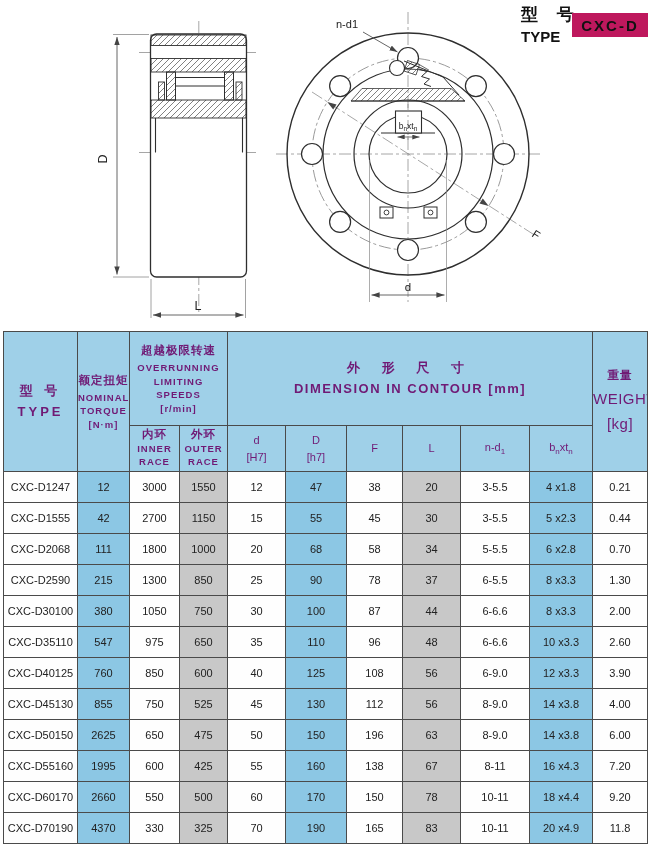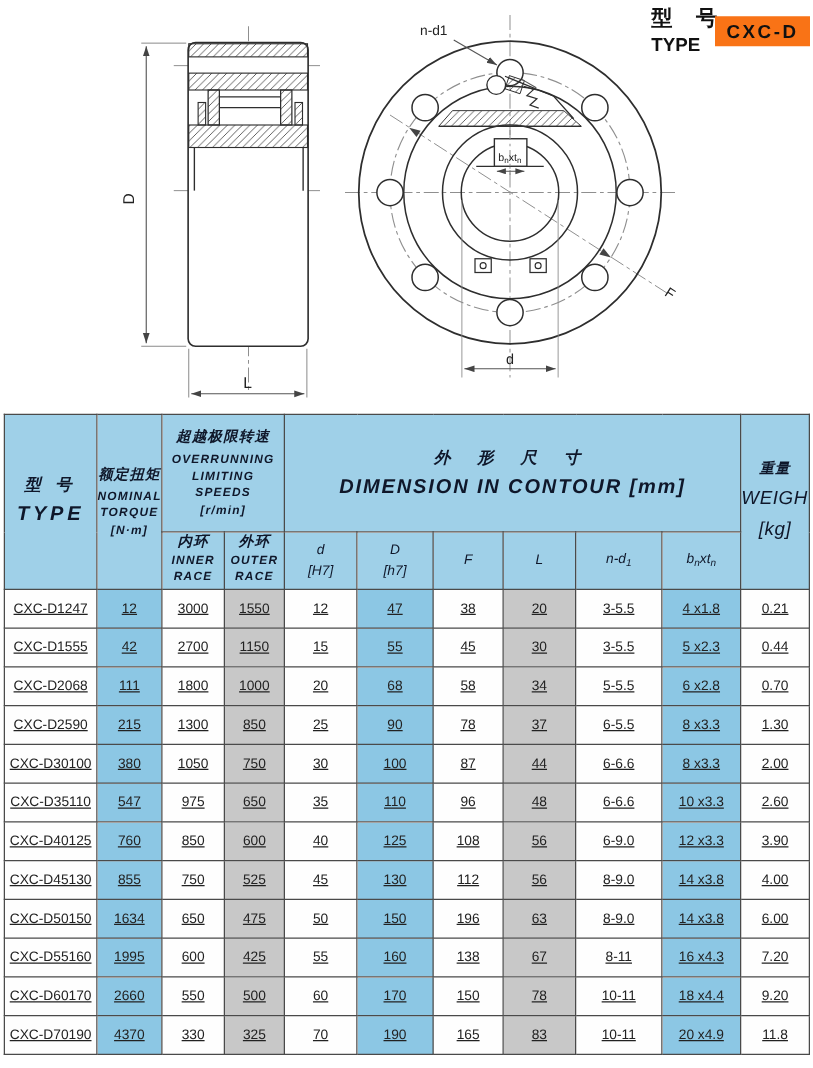--- a/index.html
+++ b/index.html
@@ -6,41 +6,41 @@
   body{width:650px;height:854px;position:relative;font-family:"Liberation Sans","DejaVu Sans",sans-serif;color:#222;}
   .page{width:650px;height:854px;position:relative;overflow:hidden;background:#fff;}
 
   
   .drawing-area{position:absolute;left:0;top:0;width:650px;height:331px;background:#fff;}
   .drawing-area svg{display:block;}
 
   
   .title-cn{position:absolute;left:521px;top:3px;font-size:17px;font-weight:bold;letter-spacing:7px;color:#111;}
   .title-en{position:absolute;left:521px;top:28px;font-size:15px;font-weight:bold;color:#111;}
-  .model-chip{position:absolute;left:572px;top:13px;width:76px;height:24px;background:#f97316;
+  .model-chip{position:absolute;left:572px;top:13px;width:76px;height:24px;background:#be185d;
     display:flex;align-items:center;justify-content:center;font-size:15px;font-weight:bold;letter-spacing:2px;color:#111;}
 
   
   .spec-table{border-collapse:collapse;table-layout:fixed;width:644px;margin:0 3px;}
   .spec-table th,.spec-table td{border:1px solid #4a4a4a;text-align:center;vertical-align:middle;padding:0;overflow:hidden;}
-  .spec-table thead th{background:#9fd0e8;color:#0f172a;font-weight:bold;font-style:italic;}
+  .spec-table thead th{background:#9fd0e8;color:#701a75;font-weight:bold;}
   .hrow1{height:94px;}
   .hrow2{height:46px;}
-  .spec-table tbody tr{height:31px;text-decoration:underline;}
+  .spec-table tbody tr{height:31px;}
   .spec-table tbody td{background:#fefefe;font-size:11px;color:#222;}
   .spec-table tbody td:nth-child(2),
   .spec-table tbody td:nth-child(6),
   .spec-table tbody td:nth-child(10){background:#8cc7e4;}
   .spec-table tbody td:nth-child(4),
   .spec-table tbody td:nth-child(8){background:#c8c8c8;}
 
   .cn-lg{font-size:13px;letter-spacing:4px;line-height:1.6;}
   .cn-md{font-size:11.5px;letter-spacing:1px;line-height:1.7;}
   .cn-dim{font-size:13px;letter-spacing:9px;line-height:1.7;}
-  .en-lg{font-size:16px;letter-spacing:3px;line-height:1.6;}
+  .en-lg{font-size:13px;letter-spacing:3px;line-height:1.6;}
   .en-sm{font-size:9.5px;letter-spacing:1px;line-height:1.45;}
   .en-md{font-size:15px;letter-spacing:.5px;line-height:1.7;font-weight:normal;}
   .sub-lt{font-size:11px;font-weight:normal;line-height:1.5;}
   .sub-lt sub{font-size:8px;}
 </style>
 </head>
 <body>
 
 <div class="page">
 
@@ -329,21 +329,21 @@
             <td>45</td>
             <td>130</td>
             <td>112</td>
             <td>56</td>
             <td>8-9.0</td>
             <td>14 x3.8</td>
             <td>4.00</td>
           </tr>
           <tr>
             <td>CXC-D50150</td>
-            <td>1634</td>
+            <td>2625</td>
             <td>650</td>
             <td>475</td>
             <td>50</td>
             <td>150</td>
             <td>196</td>
             <td>63</td>
             <td>8-9.0</td>
             <td>14 x3.8</td>
             <td>6.00</td>
           </tr>

